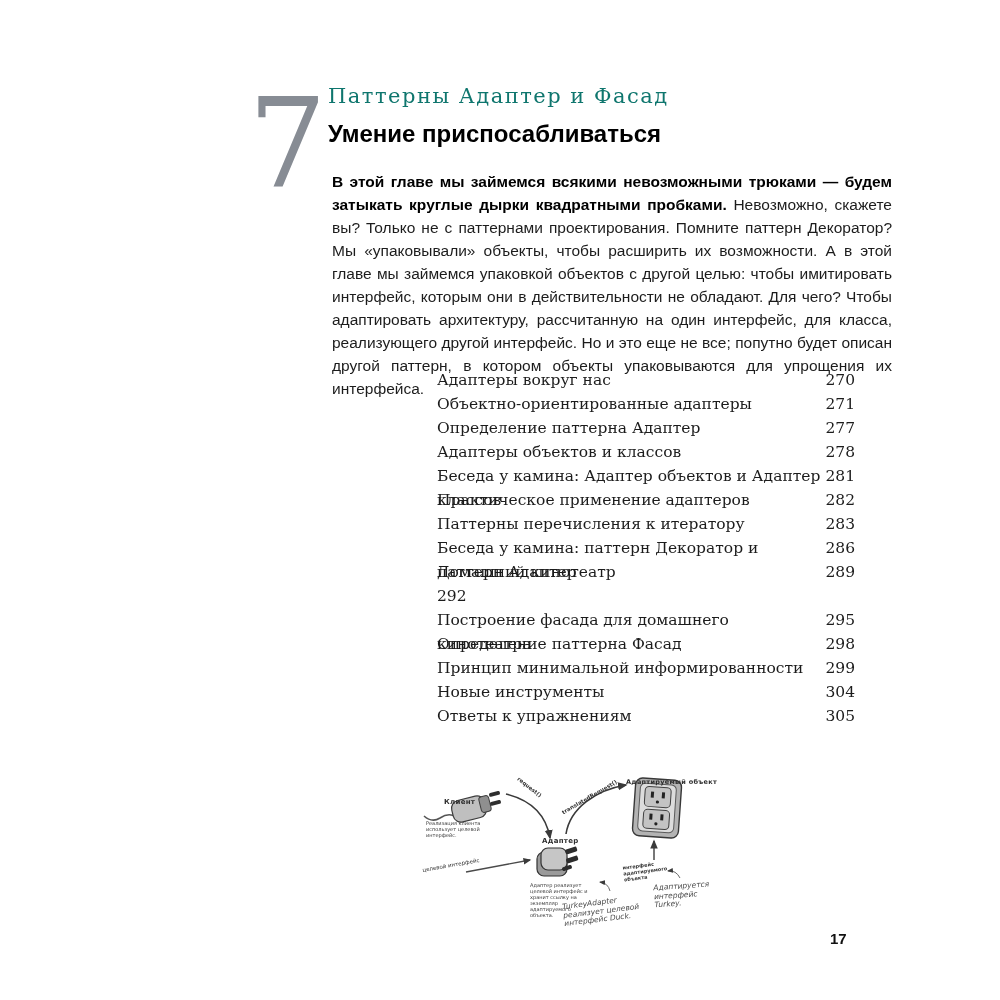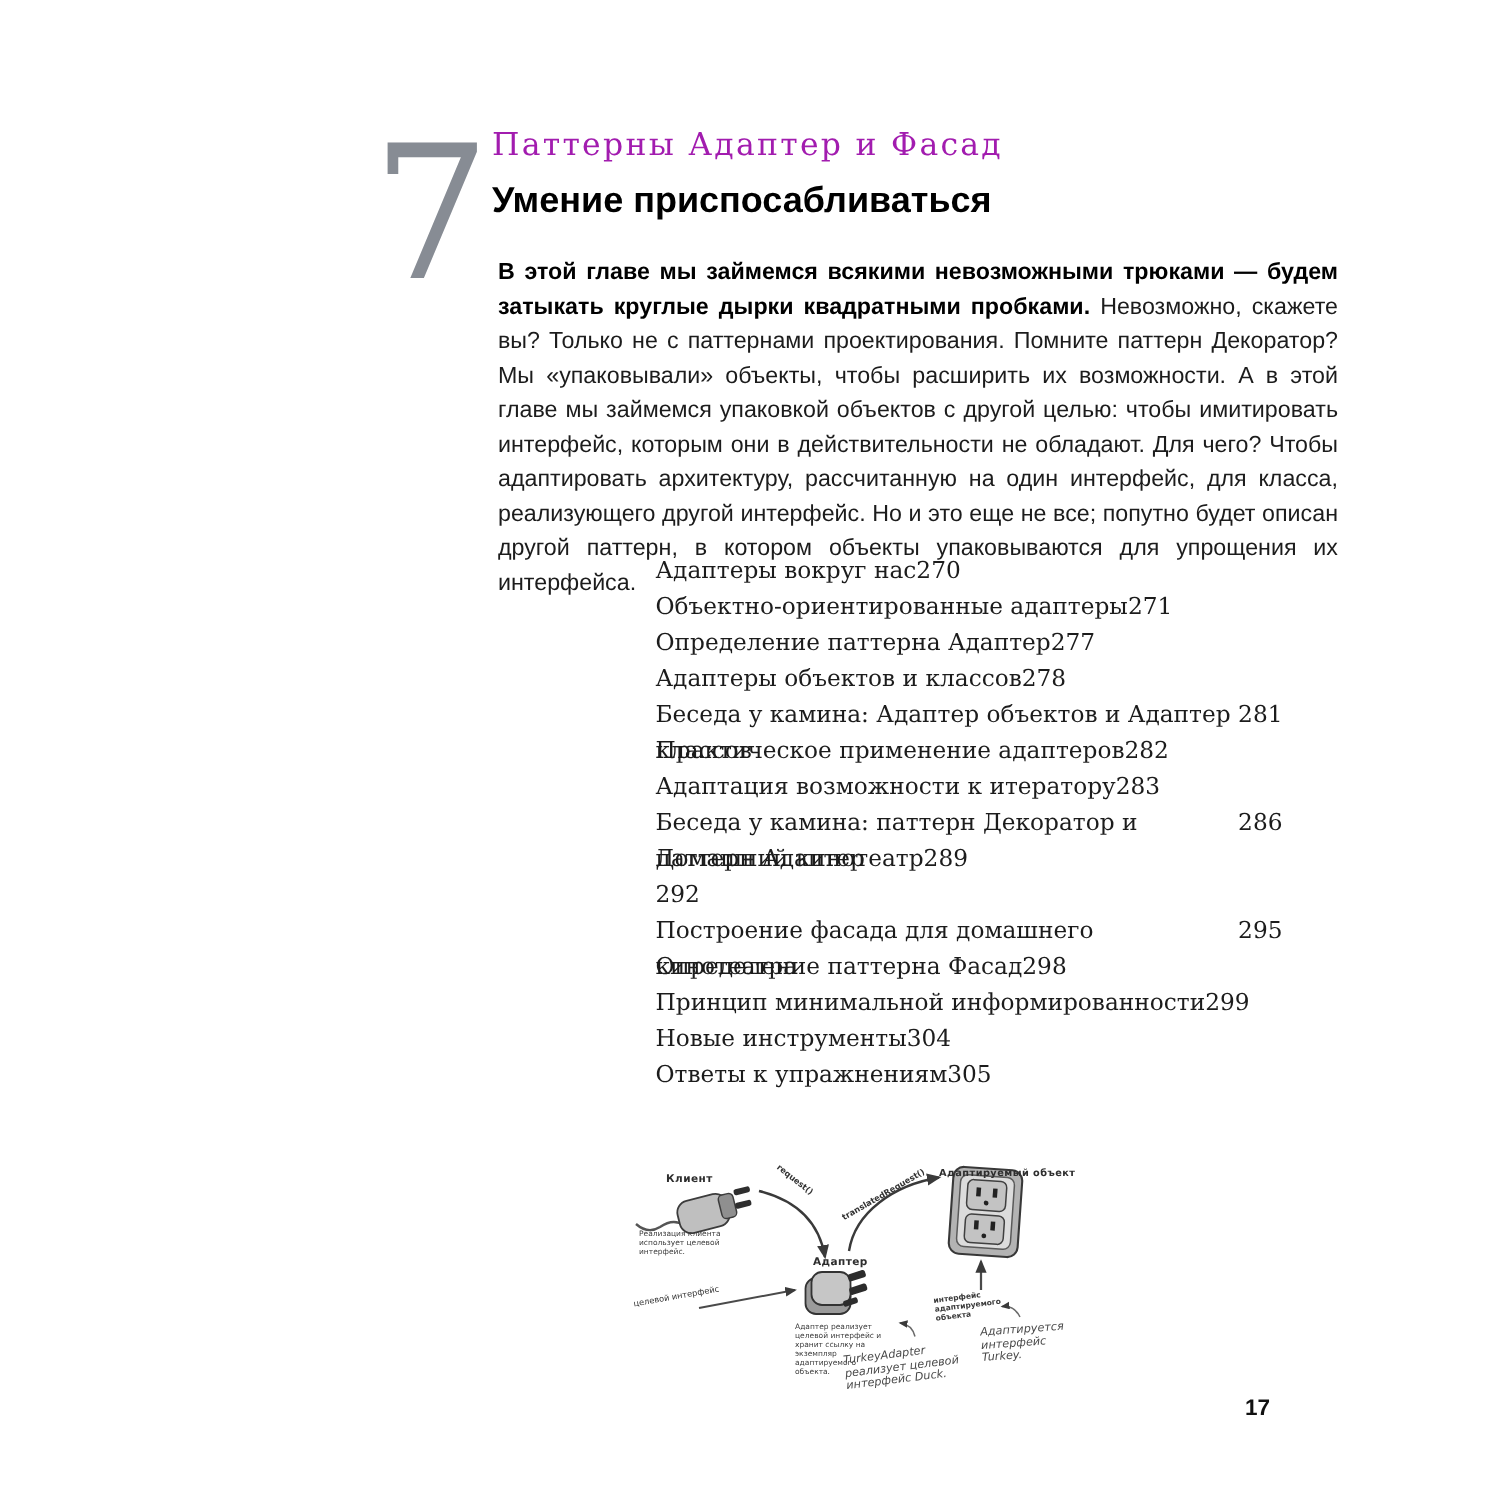--- a/index.html
+++ b/index.html
@@ -14,42 +14,42 @@
   .chapter-number{
     position:absolute;left:248px;top:78px;
     font-family:"DejaVu Serif",serif;
     font-size:124px;line-height:1.05;
     color:#878c94;font-weight:400;
   }
   .chapter-label{
     position:absolute;left:328px;top:84px;
     font-family:"DejaVu Serif",serif;
     font-size:21px;letter-spacing:1.5px;
-    color:#a21caf;
+    color:#0f766e;
   }
   .chapter-title{
     position:absolute;left:328px;top:120px;margin:0;
     font-family:"Liberation Sans",sans-serif;
     font-weight:bold;font-size:24px;color:#000;
   }
   .intro{
     position:absolute;left:330px;top:168px;margin:2px;
     width:560px;
     font-size:15.5px;line-height:23px;
     text-align:justify;
   }
   .intro .lead{font-weight:bold;color:#000;}
   .intro .rest{color:#1c1c1c;}
   .toc{
     position:absolute;left:437px;top:368px;width:418px;
     font-family:"DejaVu Serif",serif;
     font-size:15.5px;color:#1c1c1c;
   }
   .toc-row{
-    display:flex;justify-content:flex-start;align-items:baseline;
+    display:flex;justify-content:space-between;align-items:baseline;
     height:24px;line-height:24px;
   }
   .toc-row .pg{font-variant-numeric:oldstyle-nums;}
   .diagram{
     position:absolute;left:418px;top:756px;width:370px;height:190px;
   }
   .diagram svg{position:absolute;left:0;top:0;}
   .dlabel{
     position:absolute;color:#2e2e2e;
     font-family:"DejaVu Sans",sans-serif;
@@ -101,21 +101,21 @@
       </div>
     <div class="toc-row">
         <span>Беседа у камина: Адаптер объектов и Адаптер классов</span>
         <span class="pg">281</span>
       </div>
     <div class="toc-row">
         <span>Практическое применение адаптеров</span>
         <span class="pg">282</span>
       </div>
     <div class="toc-row">
-        <span>Адаптация возможности к итератору</span>
+        <span>Паттерны перечисления к итератору</span>
         <span class="pg">283</span>
       </div>
     <div class="toc-row">
         <span>Беседа у камина: паттерн Декоратор и паттерн Адаптер</span>
         <span class="pg">286</span>
       </div>
     <div class="toc-row">
         <span>Домашний кинотеатр</span>
         <span class="pg">289</span>
       </div>
@@ -182,21 +182,21 @@
       </g>
 
       <path d="M88,38 C112,44 128,58 132,82" fill="none" stroke="#3a3a3a" stroke-width="1.6" marker-end="url(#ah)"></path>
       <path d="M148,78 C152,52 178,34 208,29" fill="none" stroke="#3a3a3a" stroke-width="1.6" marker-end="url(#ah)"></path>
       <path d="M48,116 L112,104" fill="none" stroke="#4a4a4a" stroke-width="1.3" marker-end="url(#ah)"></path>
       <path d="M236,104 L236,85" fill="none" stroke="#4a4a4a" stroke-width="1.5" marker-end="url(#ah)"></path>
       <path d="M192,135 q-2,-8 -10,-9" fill="none" stroke="#6a6a6a" stroke-width="1" marker-end="url(#ah)"></path>
       <path d="M262,122 q-4,-8 -12,-7" fill="none" stroke="#6a6a6a" stroke-width="1" marker-end="url(#ah)"></path>
     </svg>
 
-    <div class="dlabel hand-bold" style="left:26px;top:26px;">Клиент</div>
+    <div class="dlabel hand-bold" style="left:26px;top:42px;">Клиент</div>
     <div class="dlabel tiny-caption" style="left:8px;top:64px;">Реализация клиента использует целевой интерфейс.</div>
     <div class="dlabel arrow-label rot38" style="left:97px;top:28px;">request()</div>
     <div class="dlabel arrow-label rot-n30" style="left:140px;top:38px;">translatedRequest()</div>
     <div class="dlabel hand-bold" style="left:208px;top:22px;font-size:6.5px;">Адаптируемый объект</div>
     <div class="dlabel hand-bold" style="left:124px;top:81px;">Адаптер</div>
     <div class="dlabel arrow-label rot-n10" style="left:4px;top:106px;font-weight:normal;">целевой интерфейс</div>
     <div class="dlabel tiny-caption" style="left:112px;top:126px;width:64px;">Адаптер реализует целевой интерфейс и хранит ссылку на экземпляр адаптируемого объекта.</div>
     <div class="dlabel tiny-caption rot-n7" style="left:205px;top:106px;width:42px;font-weight:bold;">интерфейс адаптируемого объекта</div>
     <div class="dlabel hand-note rot-n7" style="left:145px;top:142px;width:84px;">TurkeyAdapter реализует целевой интерфейс Duck.</div>
     <div class="dlabel hand-note rot-n4" style="left:236px;top:126px;width:66px;">Адаптируется интерфейс Turkey.</div>

